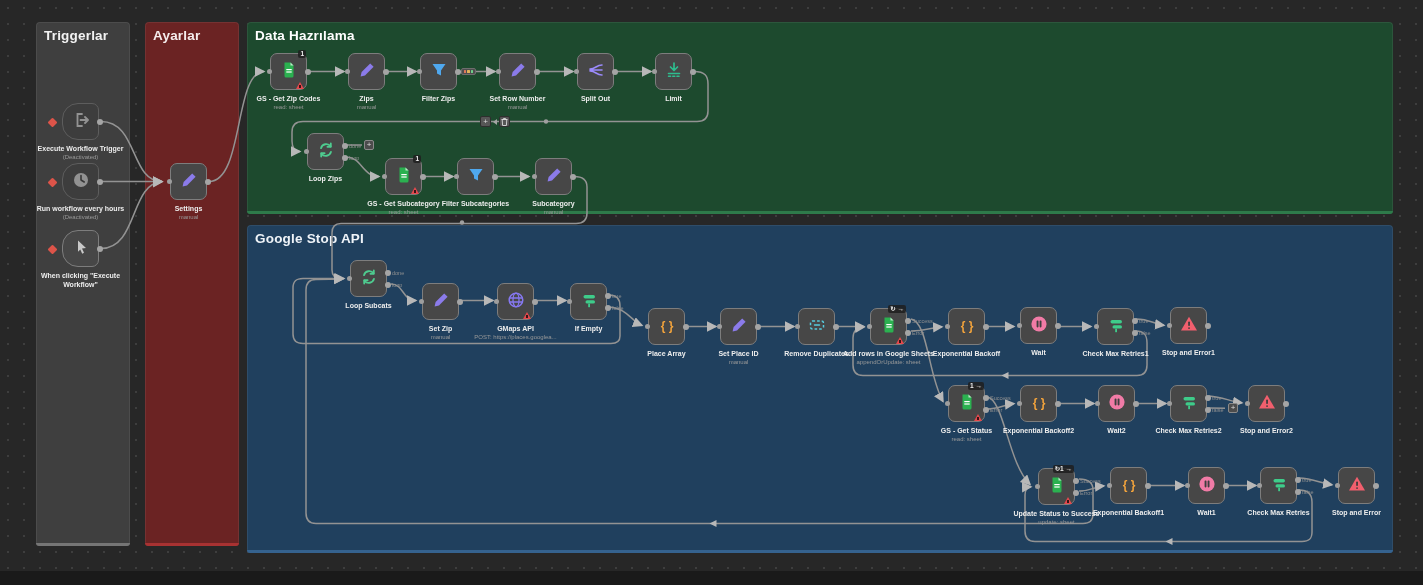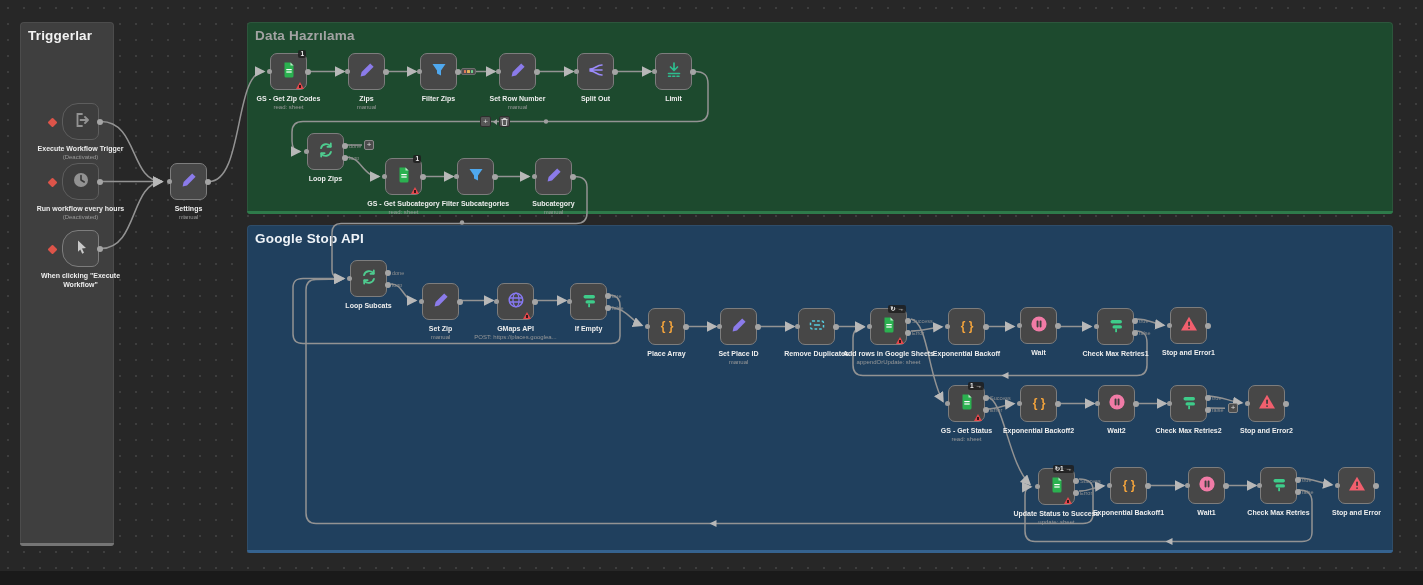--- a/index.html
+++ b/index.html
@@ -41,26 +41,30 @@
   .chip{position:absolute;z-index:4;height:7px;border-radius:2px;background:#4e4e4e;border:1px solid #6e6e6e;
         display:flex;align-items:center;gap:1px;padding:0 1.5px;box-sizing:border-box;}
   .chip i{display:block;width:2.5px;height:3.5px;border-radius:.5px;}
   .bottom-strip{position:absolute;left:0;right:0;bottom:0;height:14px;background:#1a1a1a;z-index:5;}
 </style>
 </head>
 <body>
 
 <div id="canvas">
   <div class="bottom-strip"></div>
-<div class="sticky" style="left: 20px; top: 22px; width: 94px; height: 524px; background: rgb(63, 63, 63);">
+<div class="sticky" style="left: 36px; top: 22px; width: 94px; height: 524px; background: rgb(63, 63, 63);">
       <h2 style="color: rgb(242, 242, 242);">Triggerlar</h2>
       <div class="edge" style="background: rgb(117, 117, 117);"></div>
     </div>
+    <div class="sticky" style="left: 145px; top: 22px; width: 94px; height: 524px; background: rgb(107, 35, 35);">
+      <h2 style="color: rgb(245, 236, 236);">Ayarlar</h2>
+      <div class="edge" style="background: rgb(168, 50, 50);"></div>
+    </div>
     <div class="sticky" style="left: 247px; top: 22px; width: 1146px; height: 192px; background: rgb(29, 74, 46);">
-      <h2 style="color: #a3a3a3;">Data Hazrılama</h2>
+      <h2 style="color: #ffffff;">Data Hazrılama</h2>
       <div class="edge" style="background: rgb(46, 122, 74);"></div>
     </div>
     <div class="sticky" style="left: 247px; top: 225px; width: 1146px; height: 328px; background: rgb(32, 64, 94);">
       <h2 style="color: rgb(238, 243, 248);">Google Stop API</h2>
       <div class="edge" style="background: rgb(53, 98, 142);"></div>
     </div>
     <svg id="wires" width="1423" height="585">
       <defs>
         <marker id="ah" markerWidth="8" markerHeight="8" refX="6" refY="3.5" orient="auto">
           <path d="M0,0 L7,3.5 L0,7 Z" fill="#b8b8b8"></path>

